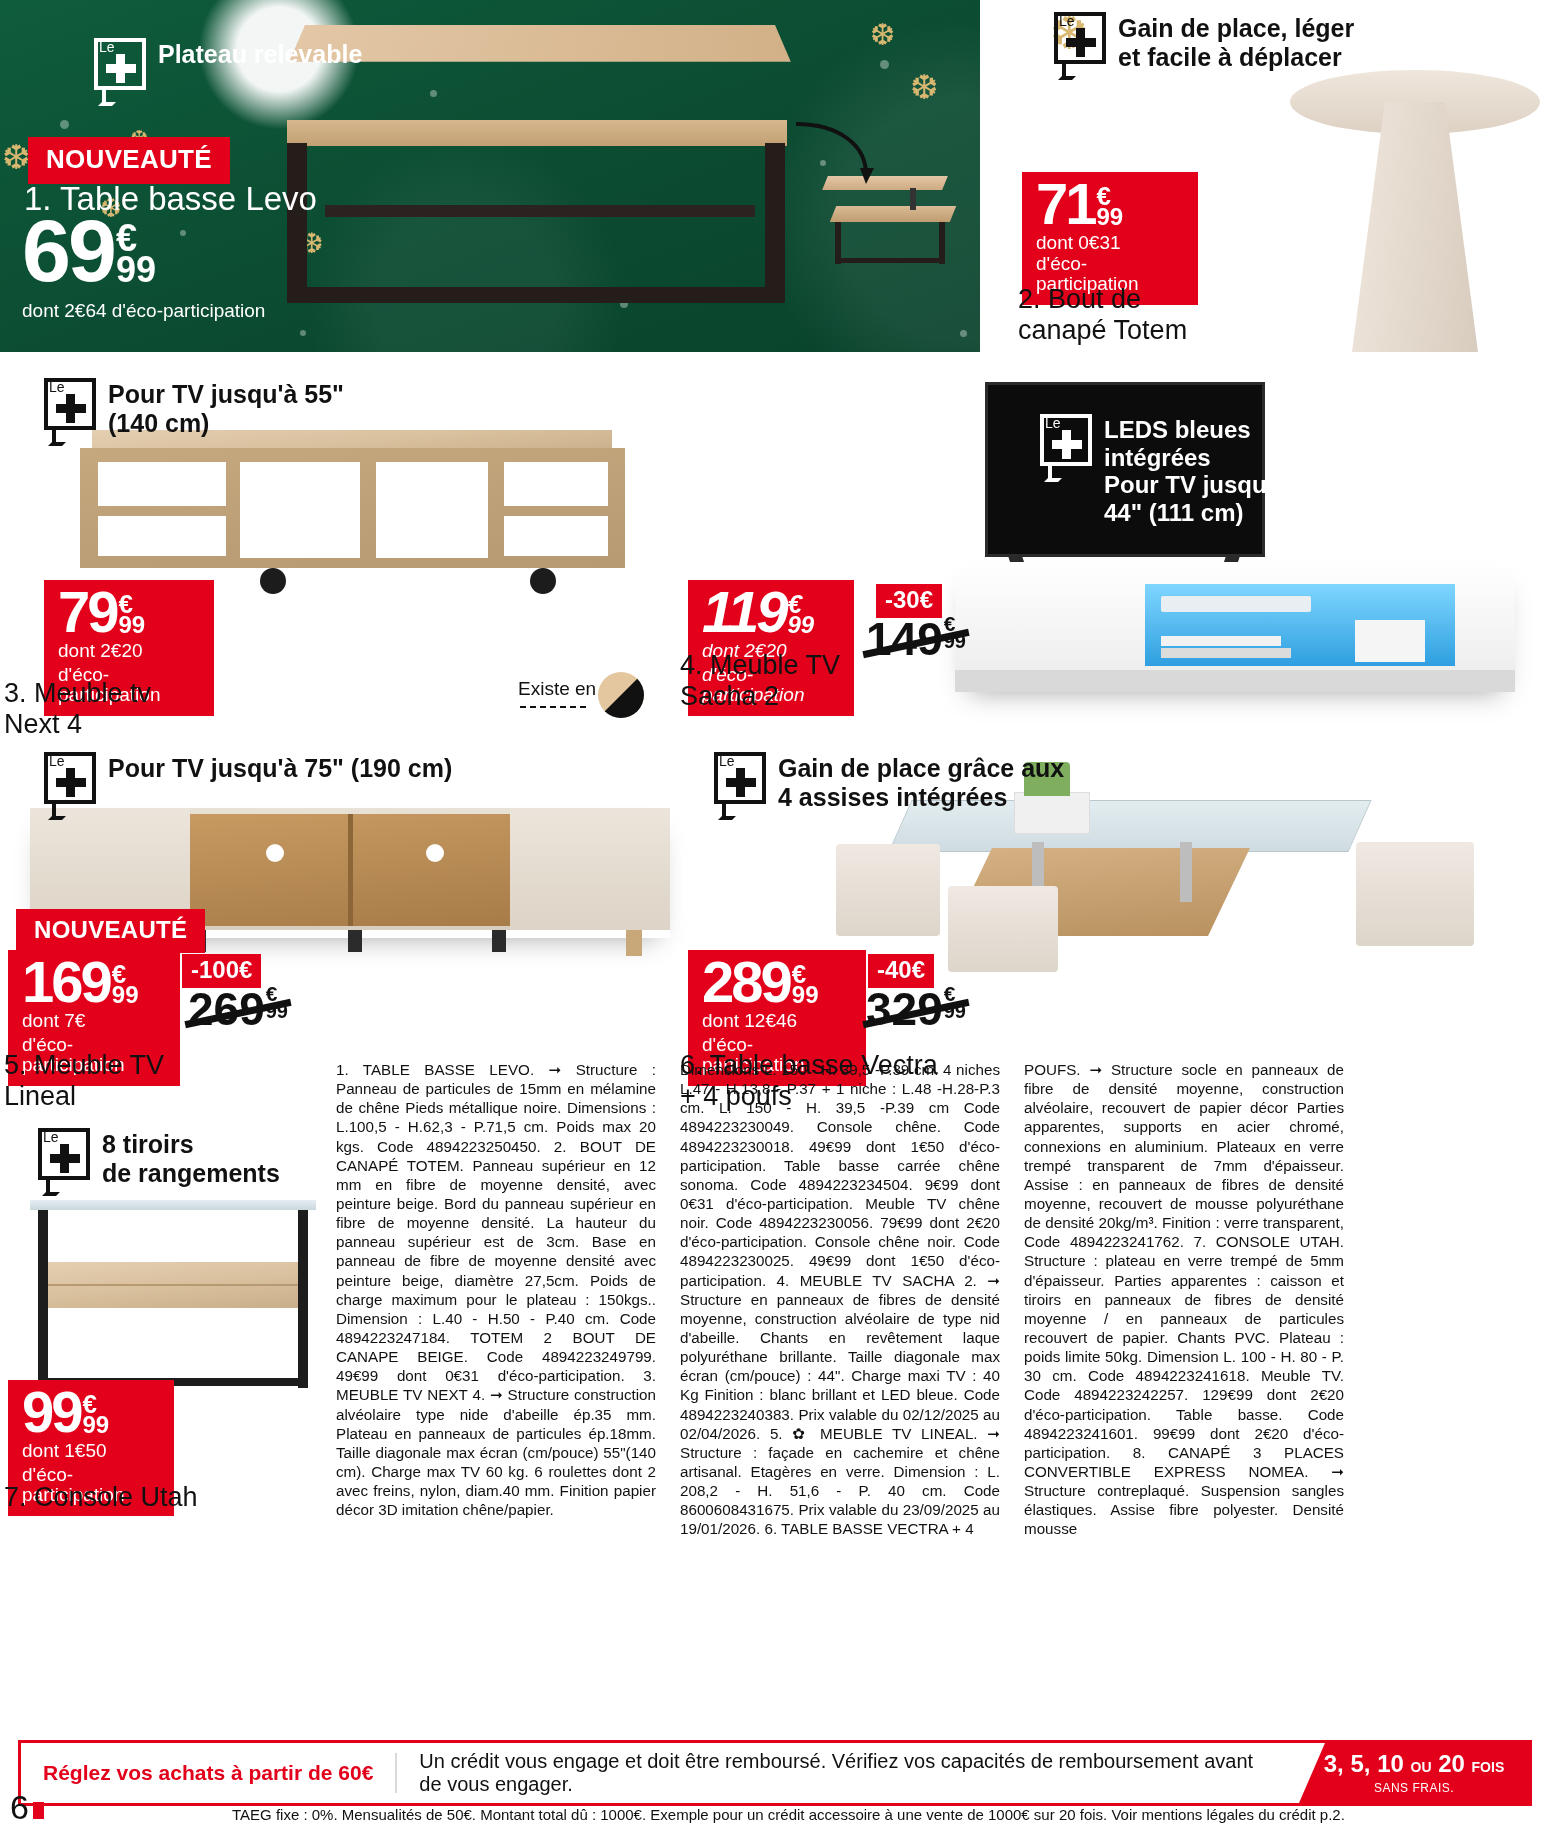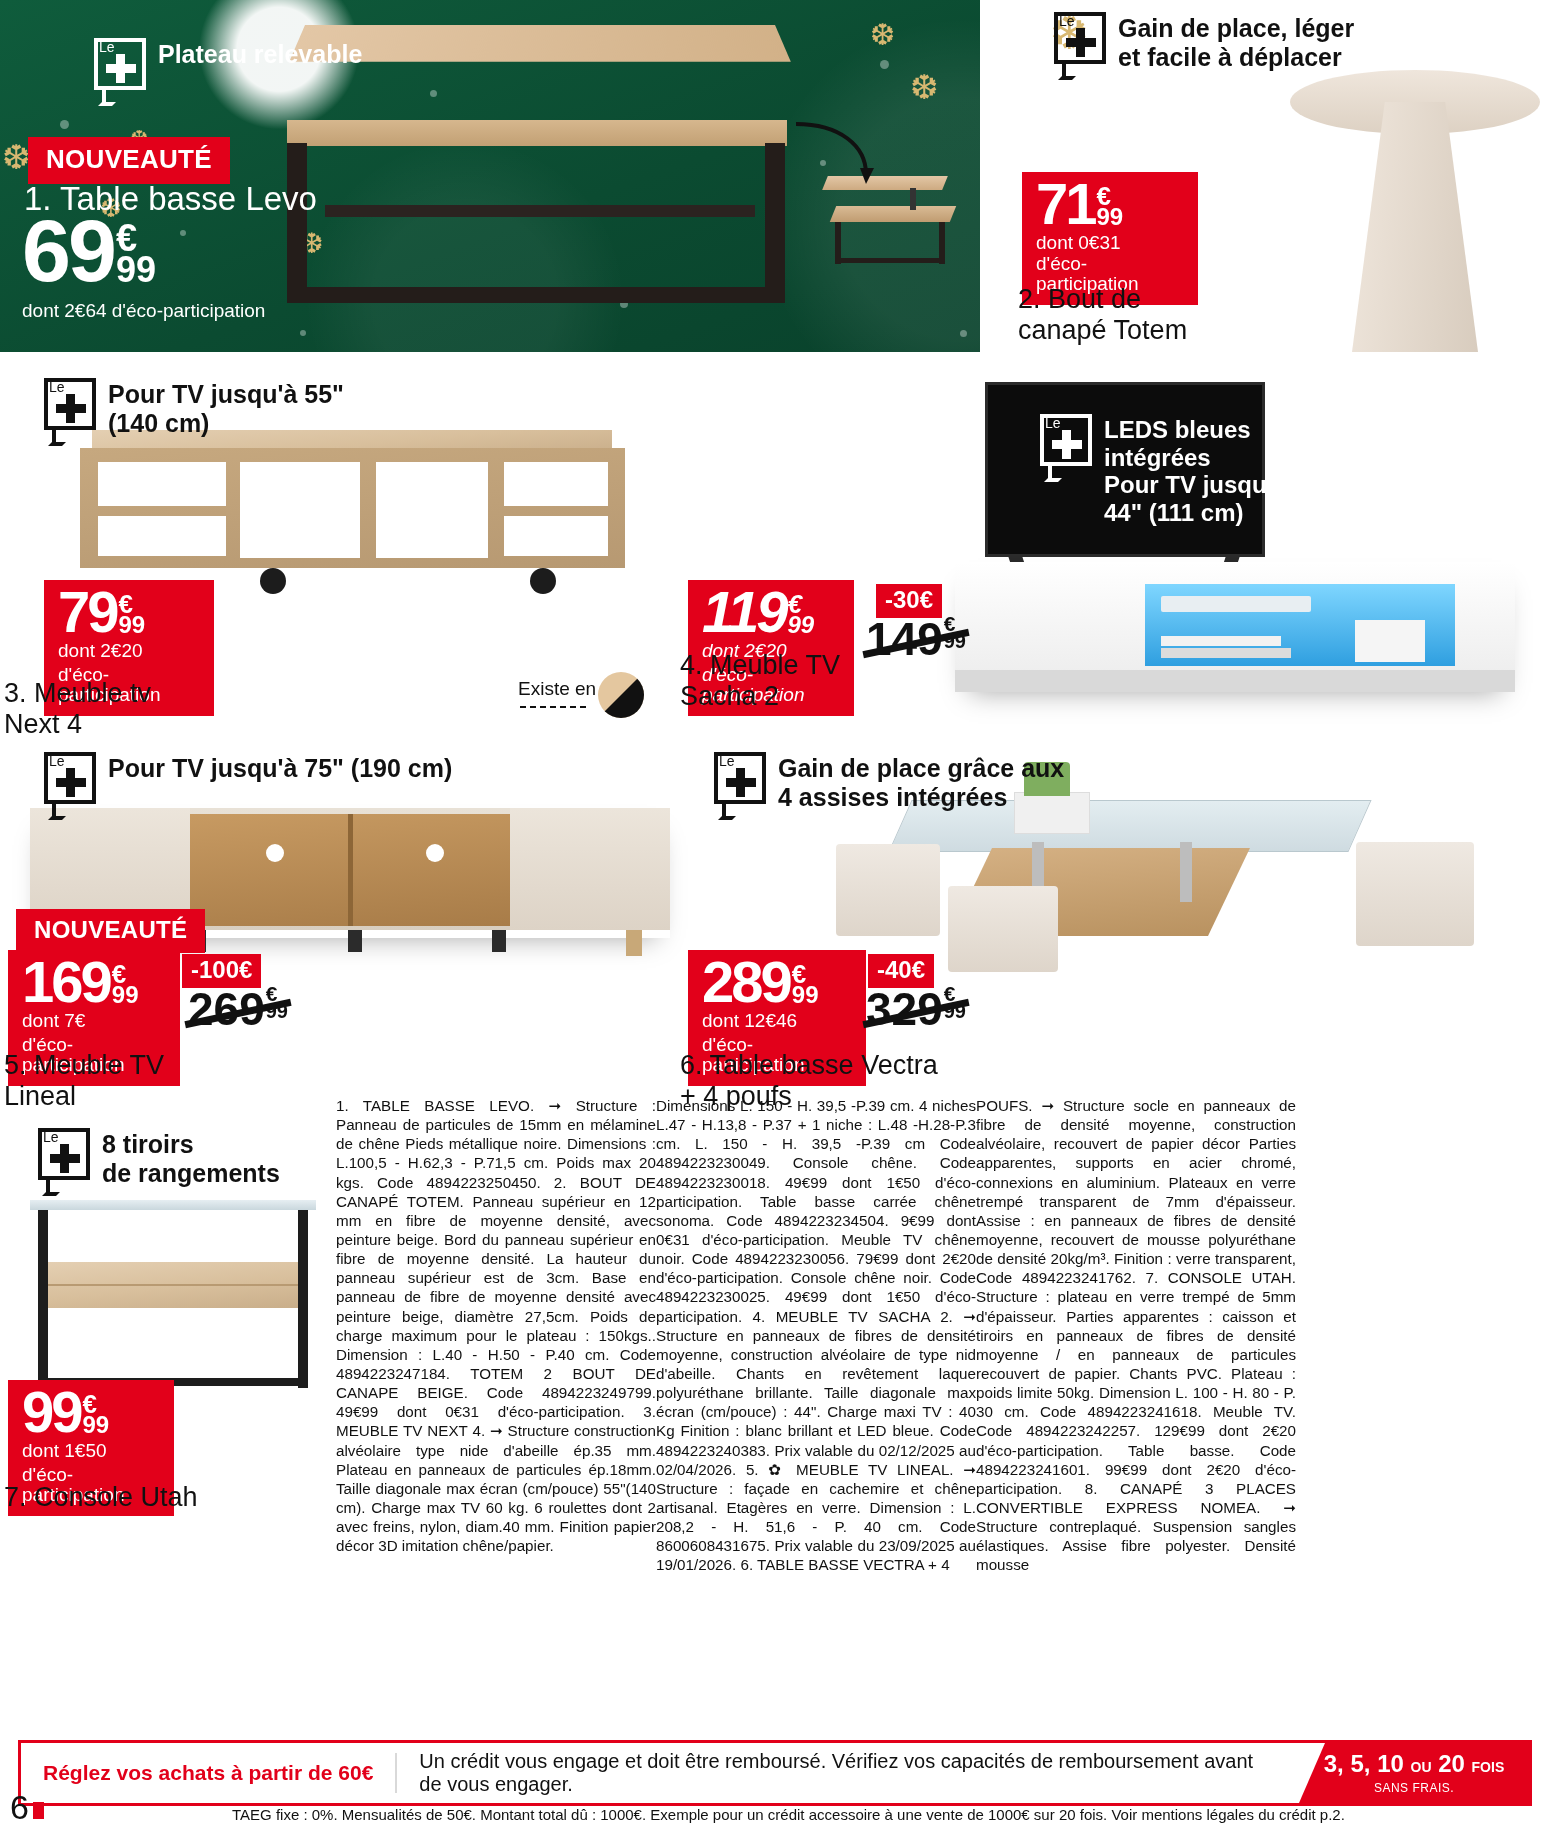--- a/index.html
+++ b/index.html
@@ -82,21 +82,21 @@
   }
   .fb-right .l1 { font-weight: 700; font-size: 24px; line-height: 1; }
   .fb-right .l1 small { font-size: 14px; font-weight: 700; }
   .fb-right .l2 { font-size: 12px; margin-top: 5px; letter-spacing: .5px; }
 
   .legal { position: absolute; left: 232px; top: 1806px; font-size: 15px; color: #111; }
   .pagenum { position: absolute; left: 10px; top: 1788px; font-size: 34px; font-weight: 400; color: #111; }
   .pagenum .sq { display: inline-block; width: 11px; height: 17px; background: #e2001a; margin-left: 4px; vertical-align: baseline; }
 
   
-  .fineprint { position: absolute; left: 336px; top: 1096px; width: 1200px; display: flex; gap: 0; }
+  .fineprint { position: absolute; left: 336px; top: 1060px; width: 1200px; display: flex; gap: 24px; }
   .fp-col { width: 320px; font-size: 15.2px; line-height: 1.26; text-align: justify; color: #111; }
 
   
   .ph { position: absolute; }
   .wood { background: linear-gradient(175deg,#e4cfb2 0%, #d8bf9c 55%, #c9ae8a 100%); }
   .wood-d { background: linear-gradient(175deg,#c6a87f 0%, #b79972 100%); }
   .beige { background: linear-gradient(180deg,#efe9e2 0%, #ded5ca 100%); }
   .white-f { background: linear-gradient(180deg,#ffffff 0%, #ebebeb 100%); }
   .shadow-soft { box-shadow: 0 14px 26px -14px rgba(0,0,0,.35); }
 </style>

